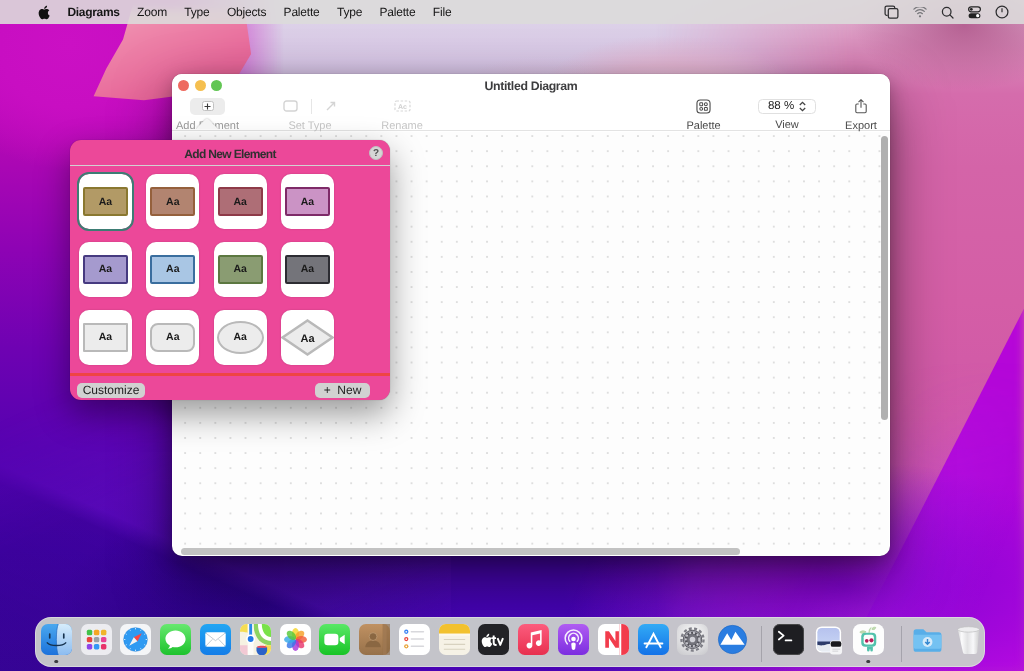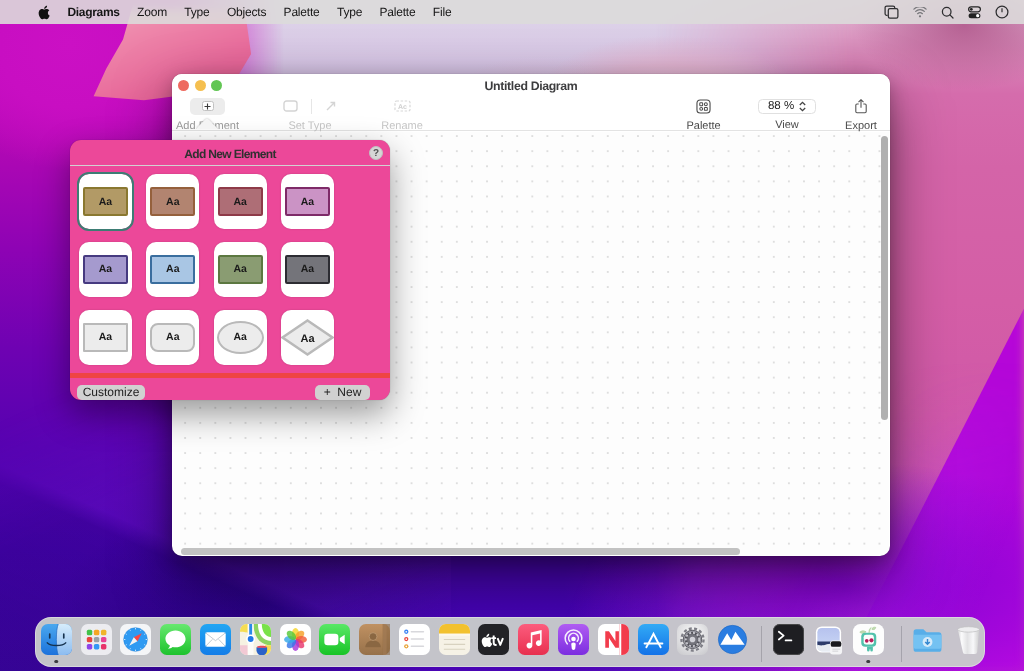--- a/index.html
+++ b/index.html
@@ -74,21 +74,21 @@
   box-shadow:0 14px 34px rgba(0,0,0,0.4), 0 0 1px rgba(0,0,0,0.4);margin-top:12px; }
 #poparrow { position:absolute; left:196px; top:116px; width:22px; height:13px; overflow:hidden; z-index:3;}
 #poparrow:before { content:""; position:absolute; left:3px; top:5px; width:16px; height:16px; background:#f4f4f4; transform:rotate(45deg); border-radius:3px; box-shadow:0 0 2px rgba(0,0,0,0.3);}
 #pophead { position:absolute; left:0; top:0; right:0; height:26px; border-bottom:1px solid #d2d2d2; }
 #poptitle { text-align:center; font-size:12px; font-weight:bold; color:#303030; padding-top:7px; letter-spacing:-0.65px;}
 #pophelp { position:absolute; right:7px; top:6px; width:14px; height:14px; border-radius:50%; background:#d6d6d6; border:1px solid #c0c0c0; color:#555; font-size:10px; font-weight:bold; text-align:center; line-height:13px;}
 #grid { position:absolute; left:9px; top:34px; width:255px; }
 .cell { position:absolute; width:53px; height:55px; background:#fff; border-radius:10px; box-shadow:0 0 2px rgba(0,0,0,0.18);}
 .cell.sel { outline:2px solid #3d7d74; outline-offset:0px; }
 .shape { position:absolute; left:4px; top:13px; width:45px; height:29px; display:flex; align-items:center; justify-content:center; font-size:10.5px; font-weight:bold; color:#1a1a1a; }
-#popfoot { position:absolute; left:0; bottom:0; right:0; height:27px; border-top:5px solid #ef4444;}
+#popfoot { position:absolute; left:0; bottom:0; right:0; height:27px; border-top:3px solid #ef4444;}
 .pbtn { position:absolute; top:6.5px; height:15px; background:#d1d1d1; border-radius:5px; font-size:12px; color:#222; display:flex; align-items:center; justify-content:center; }
 
 
 #dock { position:absolute; left:35px; top:617px; width:950px; height:50px;
   background:rgba(201,204,203,0.96); border:1px solid rgba(255,255,255,0.35); border-radius:16px;
   display:flex; align-items:flex-start; padding:6px 0 0 0.5px; }
 .dicon { width:31px; height:31px; border-radius:7px; margin:0 4.4px; position:relative; flex:0 0 auto;}
 .dsep { width:1px; height:36px; background:rgba(80,80,90,0.28); margin:0 5px; flex:0 0 auto; align-self:flex-start; margin-top:2px;}
 .ddot { position:absolute; left:50%; transform:translateX(-50%); bottom:-8px; width:3.5px; height:3.5px; border-radius:50%; background:#3c3c40; }
 </style>

